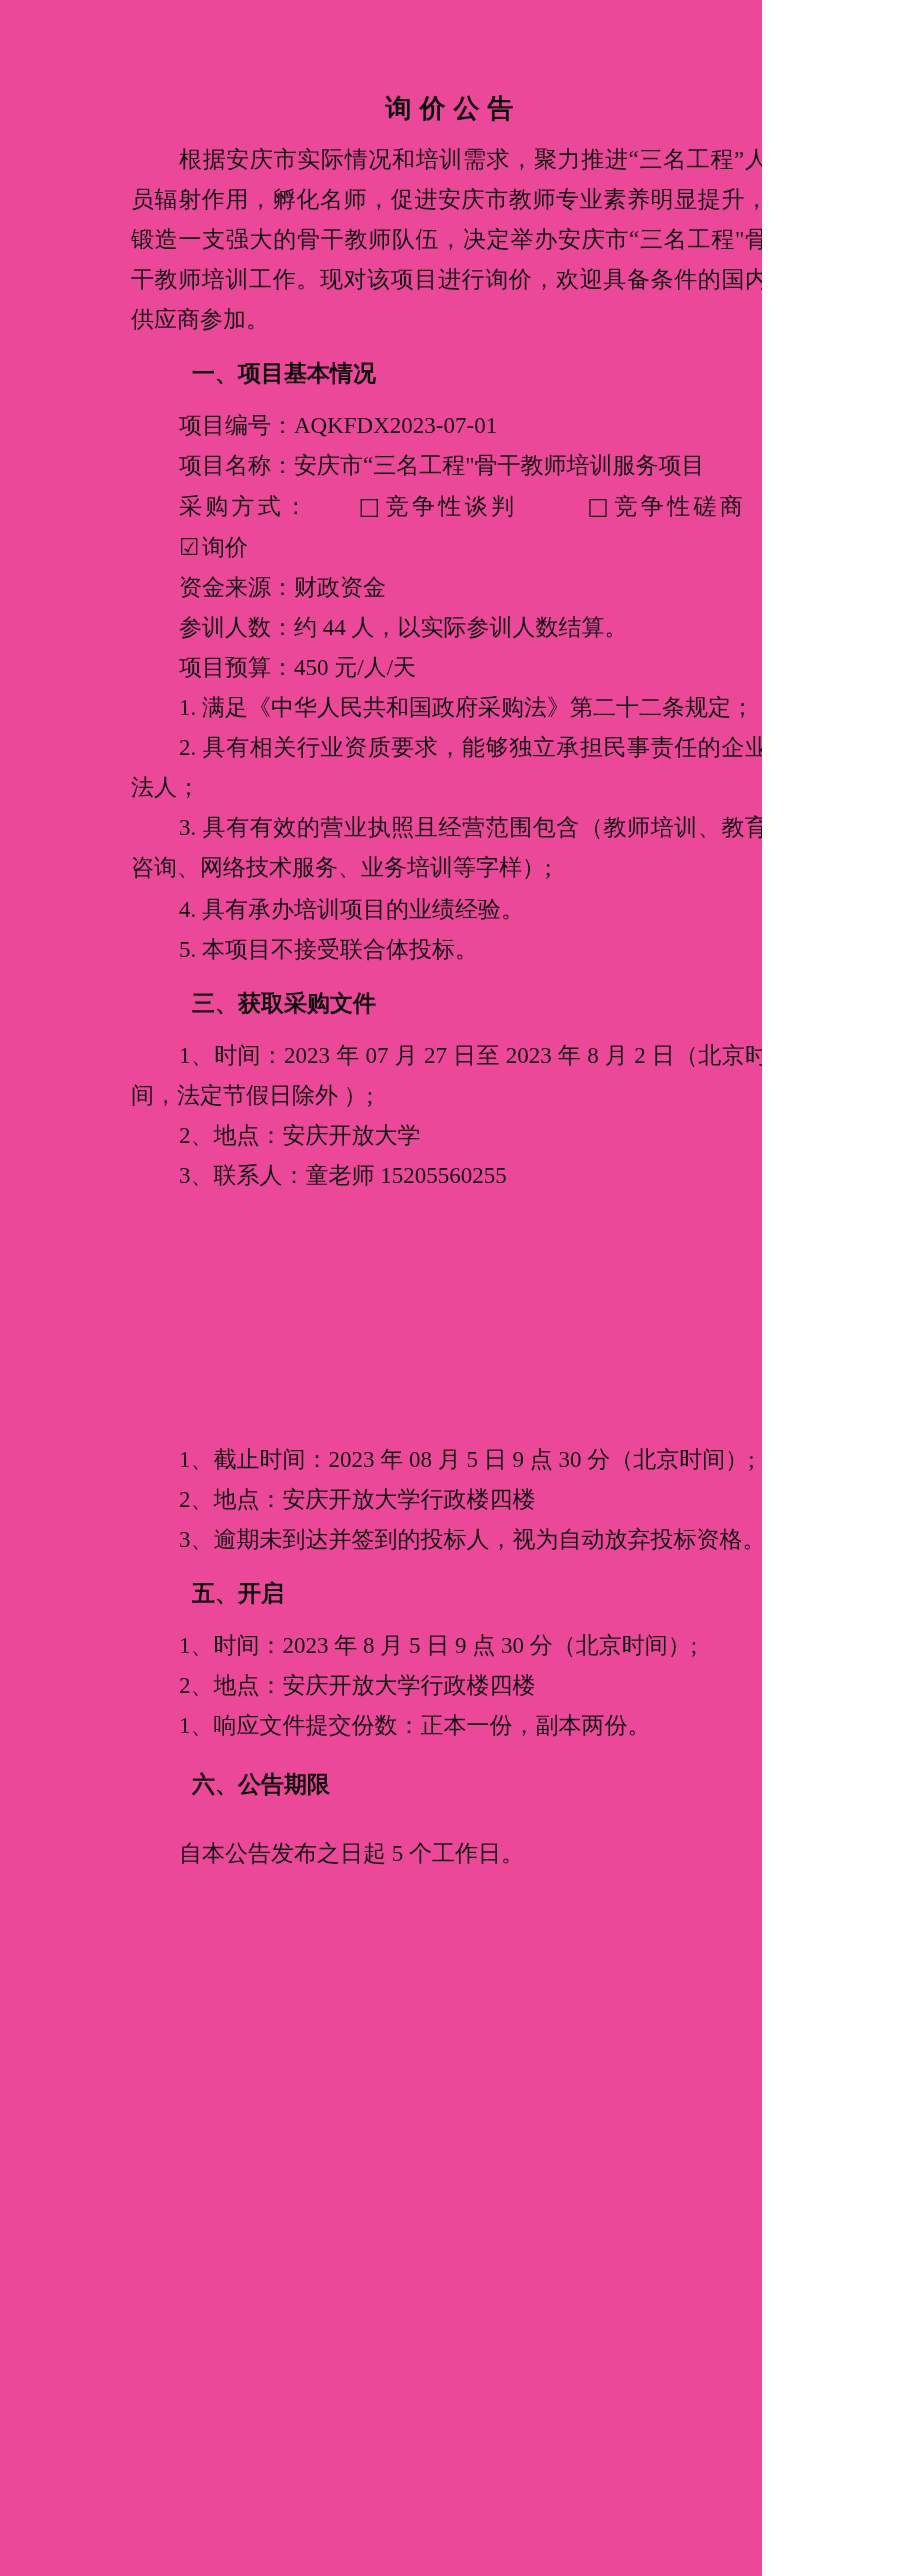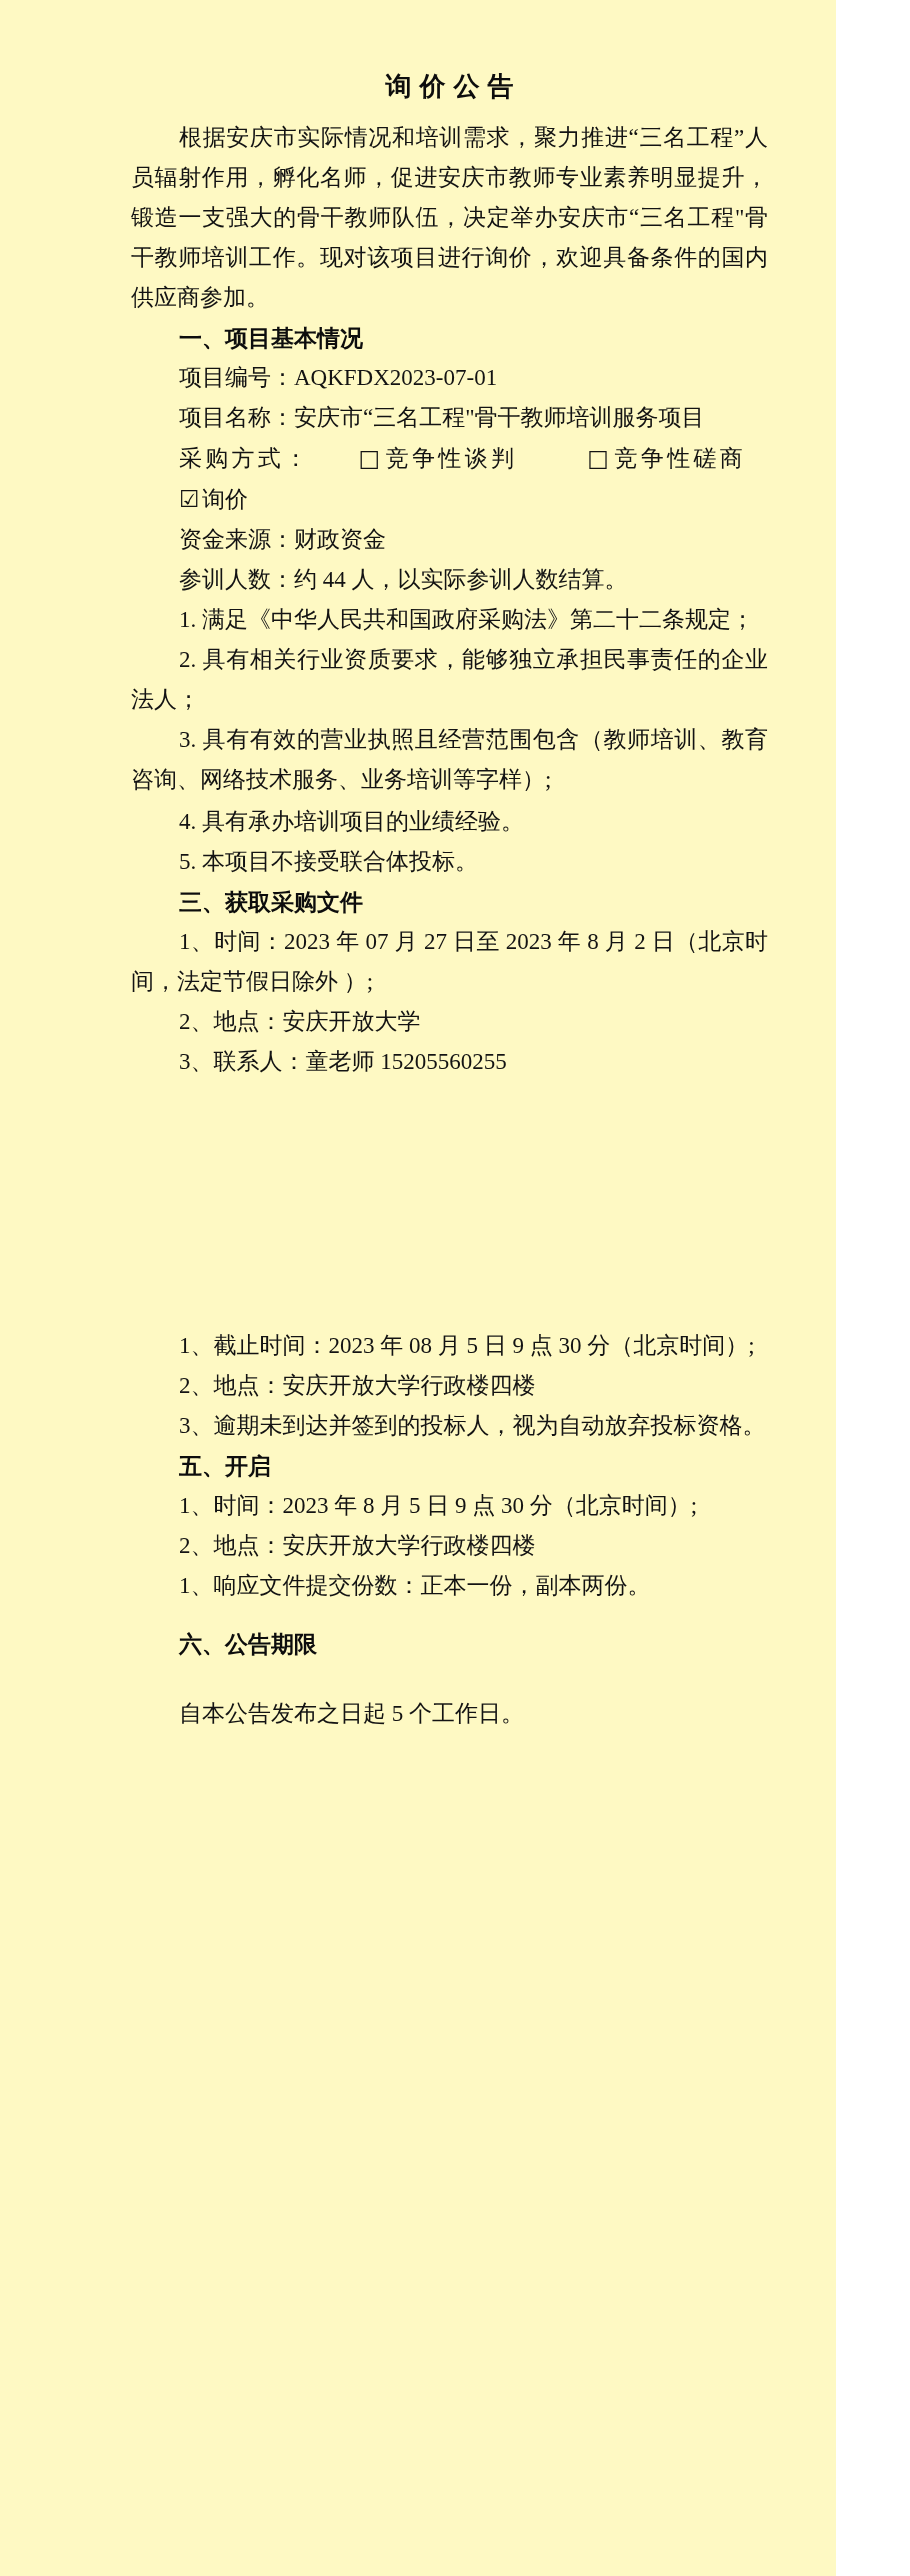--- a/index.html
+++ b/index.html
@@ -2,25 +2,25 @@
 <html style="font-size:9.2px"><head>
 <meta charset="utf-8">
 <style>
   html, body {
     margin: 0;
     padding: 0;
     background: #ffffff;
   }
   .page {
     position: relative;
-    width: 836px;
+    width: 762px;
     min-height: 2576px;
-    background: #fef9c3;
+    background: #ec4899;
     box-sizing: border-box;
-    padding-top: 68px;
+    padding-top: 90px;
     overflow: hidden;
   }
   .content {
     margin-left: 131px;
     width: 637px;
     font-family: "Liberation Serif", "DejaVu Serif", serif;
     font-size: 23px;
     line-height: 40px;
     color: #131313;
   }
@@ -34,21 +34,21 @@
     text-indent: 8px;
     font-family: "Liberation Serif", "DejaVu Serif", serif;
     color: #0d0d0d;
   }
   .para {
     margin: 0;
     text-align: justify;
     text-indent: 48px;
   }
   .heading {
-    margin: 0;
+    margin: 13px;
     font-family: "Liberation Sans", "DejaVu Sans", sans-serif;
     font-weight: bold;
     font-size: 23px;
     line-height: 40px;
     text-indent: 48px;
     color: #0d0d0d;
   }
   .line, .item {
     margin: 0;
     text-align: justify;
@@ -82,20 +82,21 @@
     <h1 class="doc-title">询价公告</h1>
 
     <p class="para">根据安庆市实际情况和培训需求，聚力推进“三名工程”人员辐射作用，孵化名师，促进安庆市教师专业素养明显提升，锻造一支强大的骨干教师队伍，决定举办安庆市“三名工程"骨干教师培训工作。现对该项目进行询价，欢迎具备条件的国内供应商参加。</p>
 
     <p class="heading">一、项目基本情况</p>
     <p class="line">项目编号：AQKFDX2023-07-01</p>
     <p class="line">项目名称：安庆市“三名工程"骨干教师培训服务项目</p>
     <p class="line"><span>采购方式：</span><span class="cb">□</span><span>竞争性谈判</span><span class="opt-gap"></span><span class="cb">□</span><span>竞争性磋商</span><span class="opt-gap"></span><span class="cb checked">☑</span><span>询价</span></p>
     <p class="line">资金来源：财政资金</p>
     <p class="line">参训人数：约 44 人，以实际参训人数结算。</p>
+    <p class="line">项目预算：450 元/人/天</p>
 
     <p class="item">1. 满足《中华人民共和国政府采购法》第二十二条规定；</p>
     <p class="item">2. 具有相关行业资质要求，能够独立承担民事责任的企业法人；</p>
     <p class="item">3. 具有有效的营业执照且经营范围包含（教师培训、教育咨询、网络技术服务、业务培训等字样）;</p>
     <p class="item mt-small">4. 具有承办培训项目的业绩经验。</p>
     <p class="item">5. 本项目不接受联合体投标。</p>
 
     <p class="heading">三、获取采购文件</p>
     <p class="item">1、时间：2023 年 07 月 27 日至 2023 年 8 月 2 日（北京时间，法定节假日除外 ）;</p>
     <p class="item">2、地点：安庆开放大学</p>

